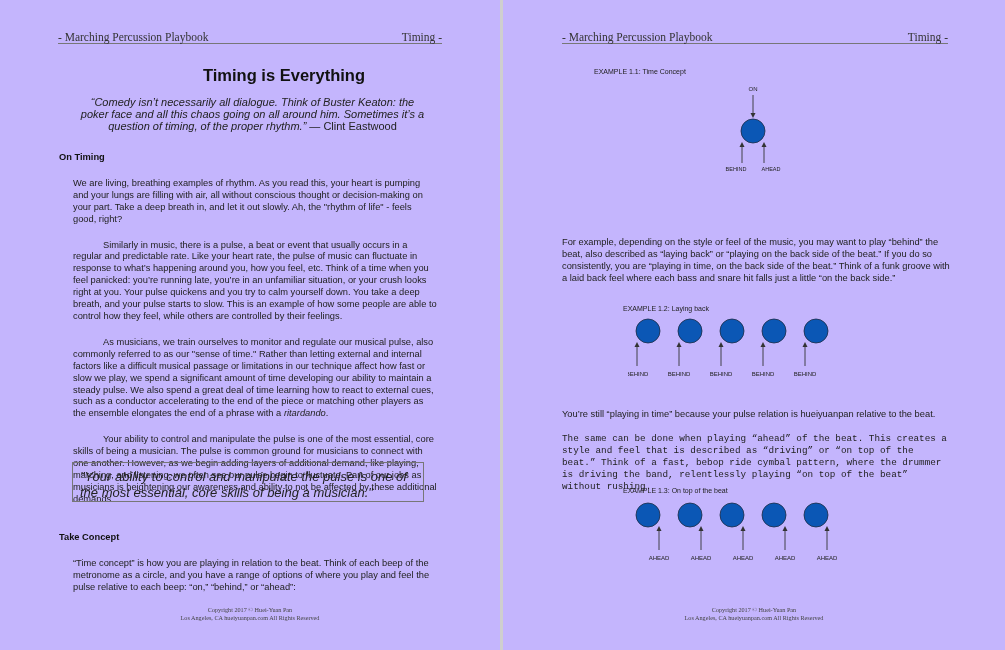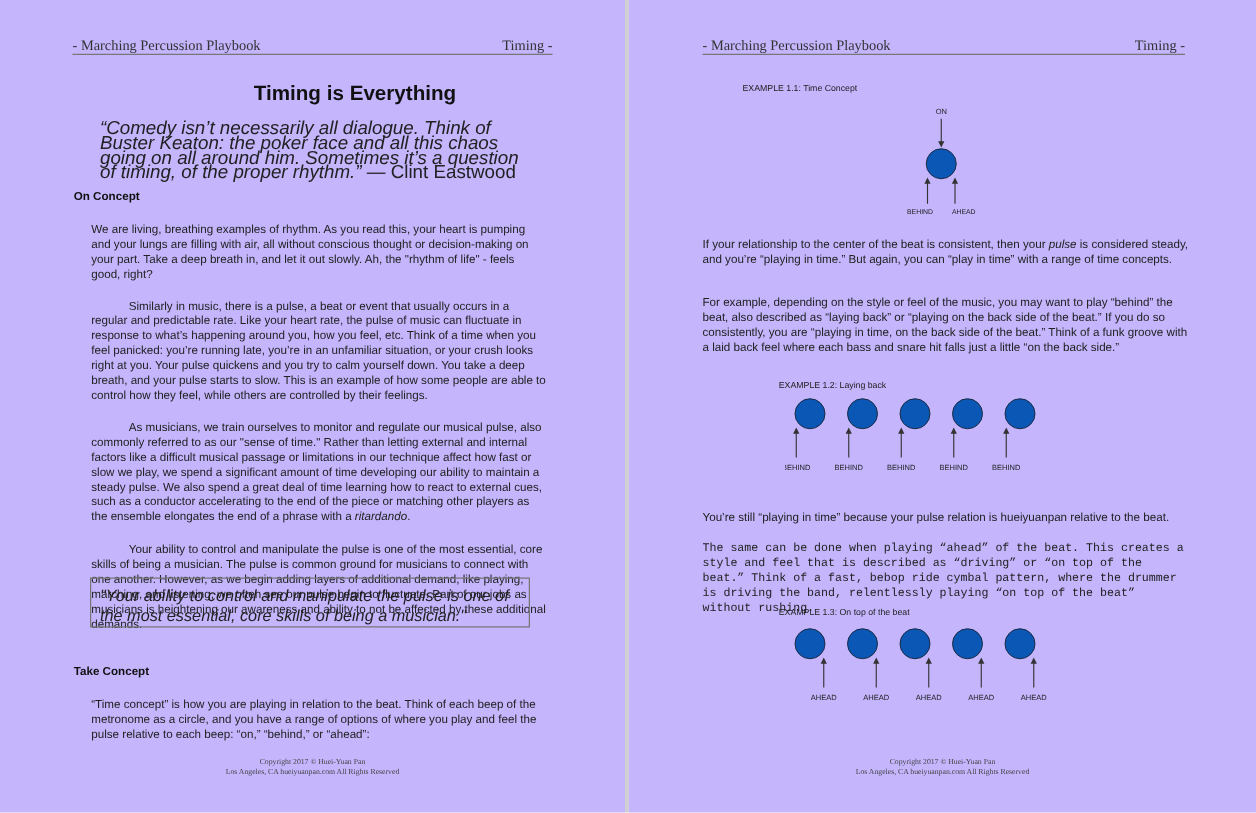--- a/index.html
+++ b/index.html
@@ -10,22 +10,22 @@
   .page.right { left:503px; width:502px; }
   .divider { position:absolute; left:500px; top:0; width:3px; height:650px; background:#cfcfcf; }
   .header { position:absolute; top:30px; left:58px; width:384px; height:13px;
             font-family:"Liberation Serif", serif; font-size:11.5px; color:#333;
             border-bottom:1px solid #777; }
   .page.right .header { left:59px; width:386px; }
   .header .l { position:absolute; left:0; bottom:0px; }
   .header .r { position:absolute; right:0; bottom:0px; }
   .title { position:absolute; top:66px; left:0; width:500px; text-align:center;
            font-size:16.5px; font-weight:bold; color:#111;padding-left:34px; }
-  .epigraph { position:absolute; top:97px; left:80px; width:345px; font-size:15px;
-              font-style:italic; line-height:11.8px; color:#222; }
+  .epigraph { position:absolute; top:97px; left:80px; width:345px; font-size:11px;
+              font-style:italic; line-height:11.8px; color:#222;text-align:center; }
   .epigraph .attr { font-style:normal; }
   .body-text { font-size:9.3px; line-height:11.9px; color:#222; }
   .h { font-weight:bold; font-size:9.3px; color:#111; }
   .sec1 { position:absolute; top:152px; left:59px; width:392px; }
   .p { margin:14px; }
   .indent { text-indent:30px; }
   .pullquote { position:absolute; top:462px; left:72px; width:352px; height:40px;
                border:1px solid #777; font-style:italic; font-size:13px; line-height:16px;
                padding:6px 0 0 7px; box-sizing:border-box; color:#222; }
   .sec2 { position:absolute; top:532px; left:59px; width:392px; }
@@ -44,21 +44,21 @@
     <span class="r">Timing -</span>
   </div>
 
   <div class="title">Timing is Everything</div>
 
   <div class="epigraph">
     <span>“Comedy isn’t necessarily all dialogue. Think of Buster Keaton: the poker face and all this chaos going on all around him. Sometimes it’s a question of timing, of the proper rhythm.”</span><span class="attr"> — Clint Eastwood</span>
   </div>
 
   <div class="sec1 body-text">
-    <div class="h">On Concept</div>
+    <div class="h">On Timing</div>
     <p class="p">We are living, breathing examples of rhythm. As you read this, your heart is pumping and your lungs are filling with air, all without conscious thought or decision-making on your part. Take a deep breath in, and let it out slowly. Ah, the "rhythm of life" - feels good, right?</p>
     <p class="p indent">Similarly in music, there is a pulse, a beat or event that usually occurs in a regular and predictable rate. Like your heart rate, the pulse of music can fluctuate in response to what’s happening around you, how you feel, etc. Think of a time when you feel panicked: you’re running late, you’re in an unfamiliar situation, or your crush looks right at you. Your pulse quickens and you try to calm yourself down. You take a deep breath, and your pulse starts to slow. This is an example of how some people are able to control how they feel, while others are controlled by their feelings.</p>
     <p class="p indent"><span>As musicians, we train ourselves to monitor and regulate our musical pulse, also commonly referred to as our "sense of time." Rather than letting external and internal factors like a difficult musical passage or limitations in our technique affect how fast or slow we play, we spend a significant amount of time developing our ability to maintain a steady pulse. We also spend a great deal of time learning how to react to external cues, such as a conductor accelerating to the end of the piece or matching other players as the ensemble elongates the end of a phrase with a </span><em>ritardando</em><span>.</span></p>
     <p class="p indent">Your ability to control and manipulate the pulse is one of the most essential, core skills of being a musician. The pulse is common ground for musicians to connect with one another. However, as we begin adding layers of additional demand, like playing, marching, and listening, we often see our pulse begin to fluctuate. Part of our jobs as musicians is heightening our awareness and ability to not be affected by these additional demands.</p>
   </div>
 
   <div class="pullquote">"Your ability to control and manipulate the pulse is one of the most essential, core skills of being a musician."</div>
 
   <div class="sec2 body-text">
     <div class="h">Take Concept</div>
@@ -87,21 +87,20 @@
     <polygon points="47.5,31 52.5,31 50,36" fill="#333"></polygon>
     <circle cx="50" cy="49" r="12" class="beat" fill="#0b57b5" stroke="#1c2b44" stroke-width="0.8"></circle>
     <line x1="39" y1="63" x2="39" y2="81" stroke="#333" stroke-width="0.9"></line>
     <polygon points="36.5,65 41.5,65 39,60" fill="#333"></polygon>
     <line x1="61" y1="63" x2="61" y2="81" stroke="#333" stroke-width="0.9"></line>
     <polygon points="58.5,65 63.5,65 61,60" fill="#333"></polygon>
     <text x="33" y="89" font-size="5.5" text-anchor="middle" fill="#222">BEHIND</text>
     <text x="68" y="89" font-size="5.5" text-anchor="middle" fill="#222">AHEAD</text>
   </svg>
 
-  <div class="rp body-text" style="top:190px;"><span>If your relationship to the center of the beat is consistent, then your </span><em>pulse</em><span> is considered steady, and you’re “playing in time.” But again, you can “play in time” with a range of time concepts.</span></div>
 
   <div class="rp body-text" style="top:237px;">For example, depending on the style or feel of the music, you may want to play “behind” the beat, also described as “laying back” or “playing on the back side of the beat.”  If you do so consistently, you are “playing in time, on the back side of the beat.”  Think of a funk groove with a laid back feel where each bass and snare hit falls just a little “on the back side.”</div>
 
   <div class="ex-label" style="top:305px;left:120px;">EXAMPLE 1.2: Laying back</div>
   <svg id="ex12" style="position:absolute;left:125px;top:316px;" width="250" height="70">
       <circle cx="20" cy="15" r="12" fill="#0b57b5" stroke="#1c2b44" stroke-width="0.8"></circle>
       <line x1="9" y1="29" x2="9" y2="50" stroke="#333333" stroke-width="0.9"></line>
       <polygon points="6.5,31 11.5,31 9,26" fill="#333333"></polygon>
       <text x="9" y="60" font-size="6" text-anchor="middle" fill="#222">BEHIND</text>
       <circle cx="62" cy="15" r="12" fill="#0b57b5" stroke="#1c2b44" stroke-width="0.8"></circle>

